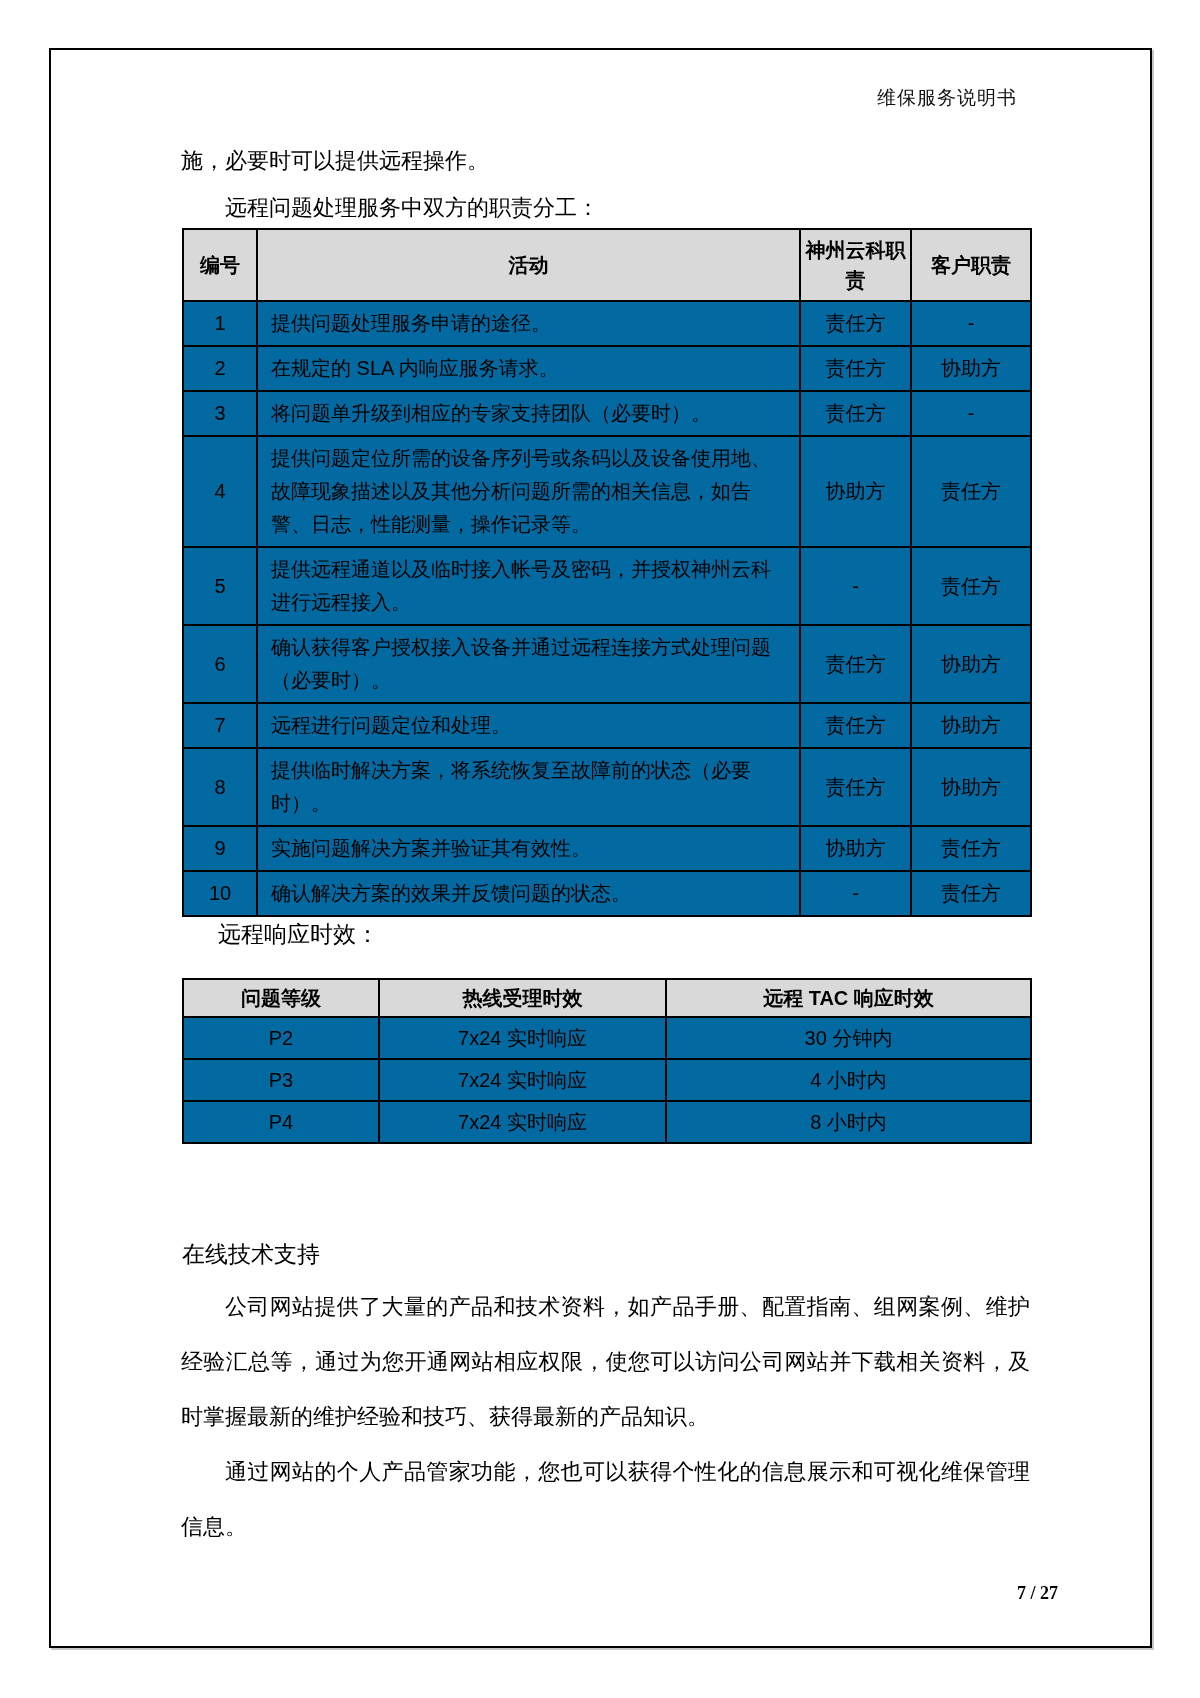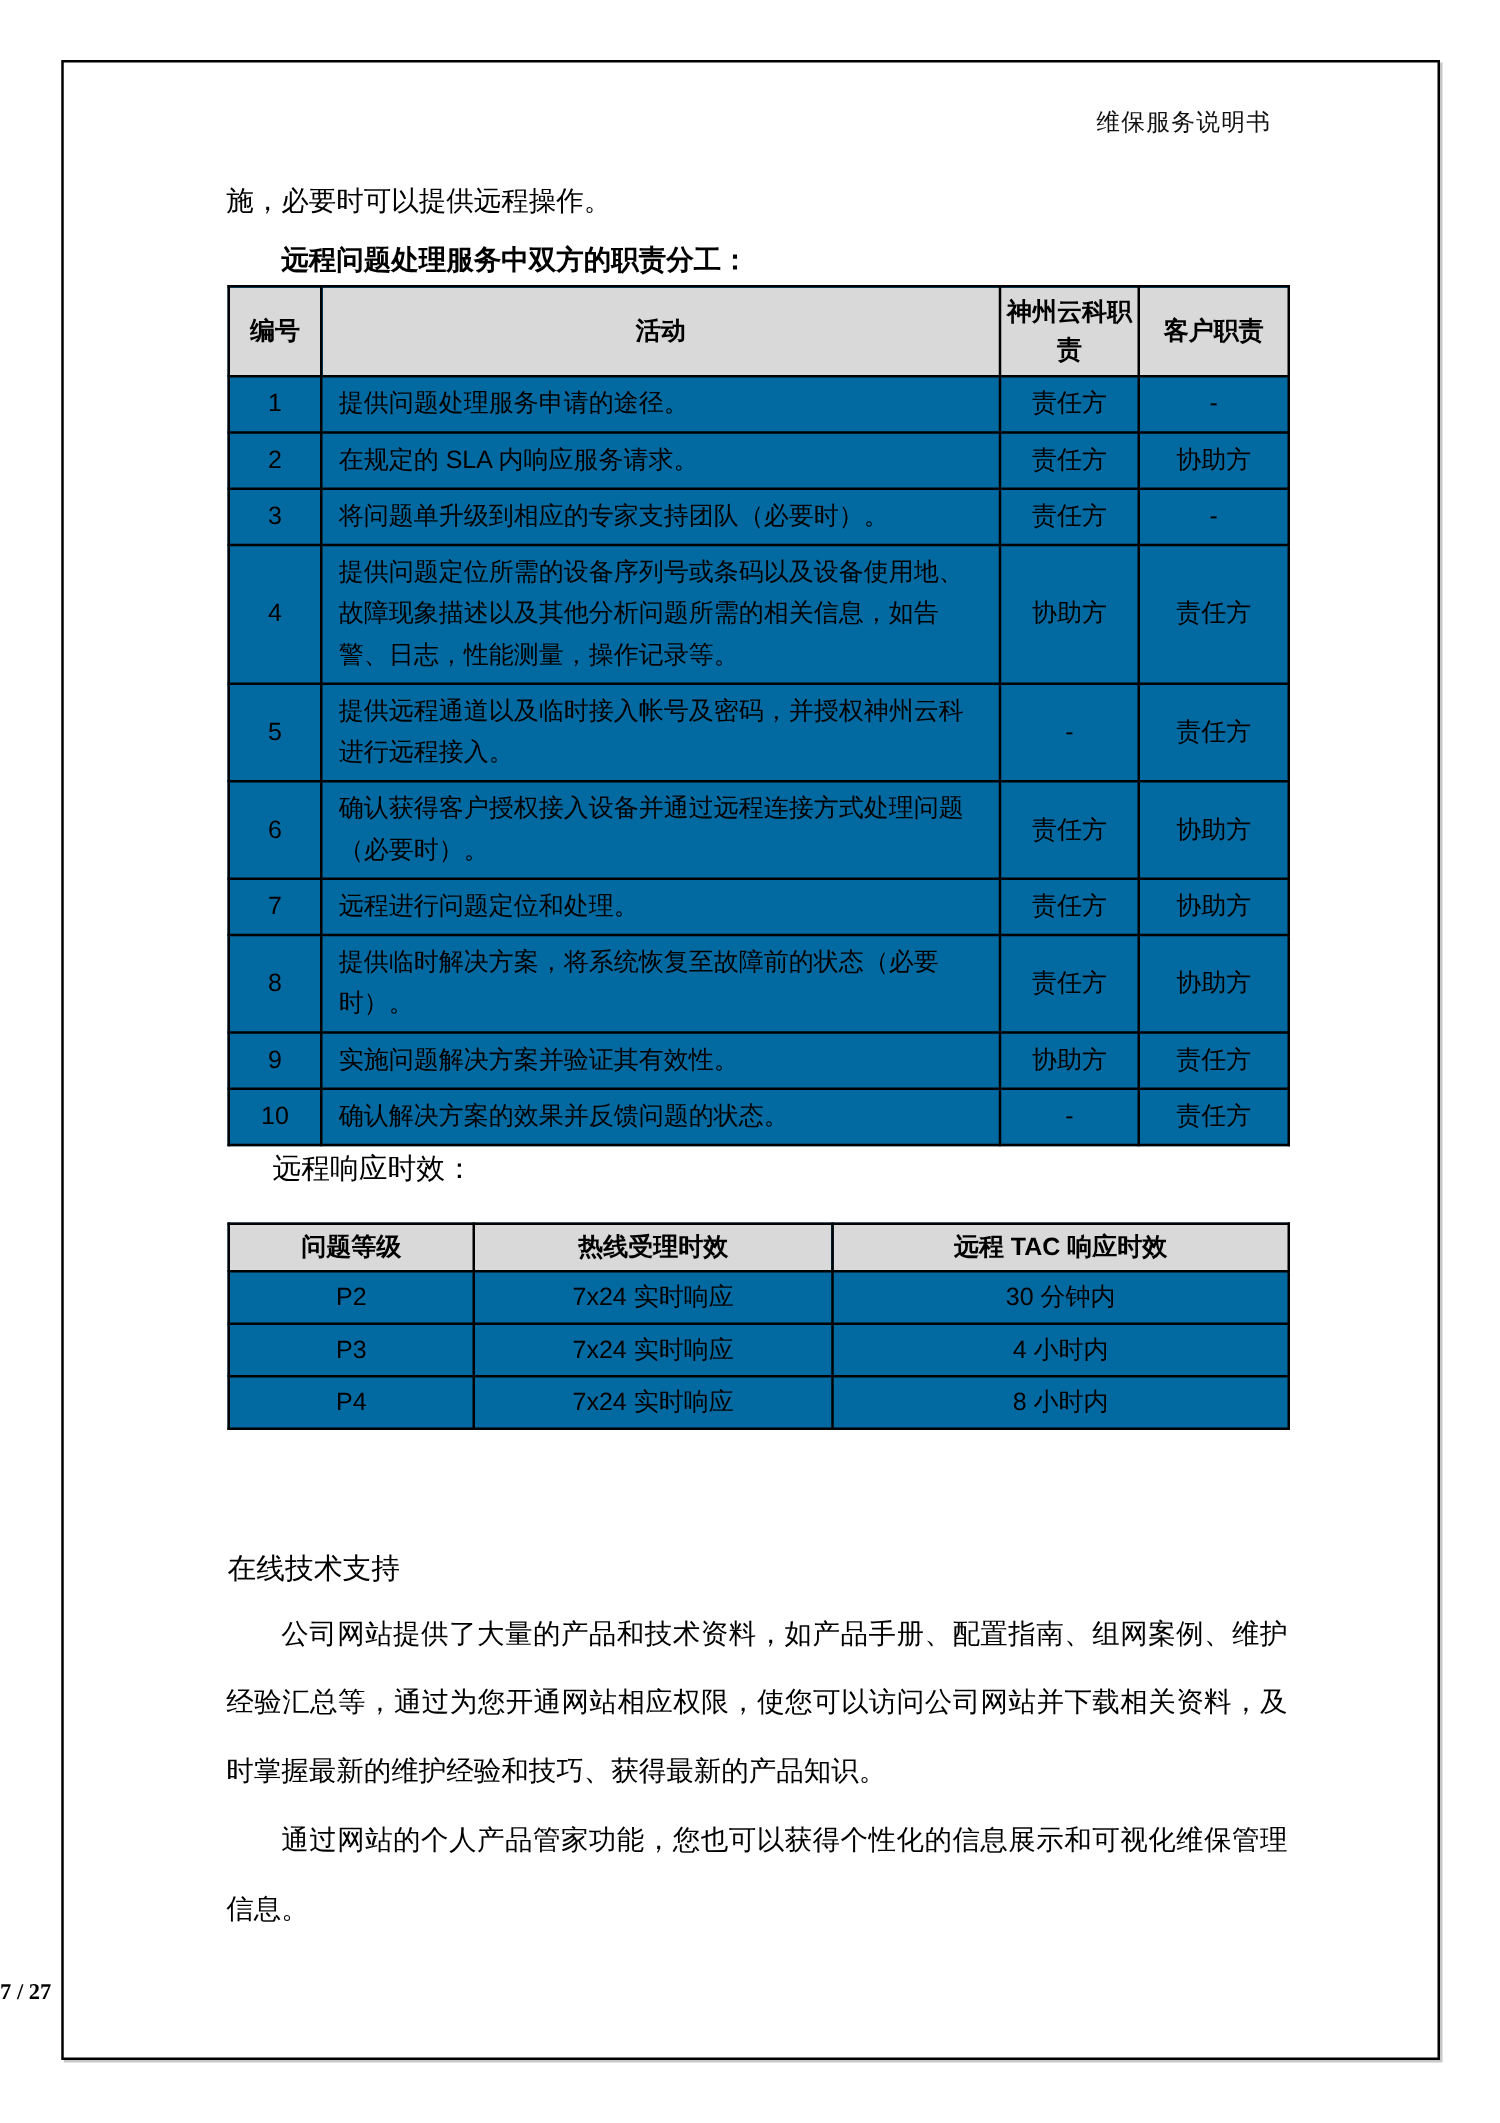--- a/index.html
+++ b/index.html
@@ -21,21 +21,21 @@
     position:absolute;right:183px;top:85px;
     font-family:"Liberation Serif","DejaVu Serif",serif;
     font-size:19px;letter-spacing:1px;color:#111;
   }
   .intro{
     position:absolute;left:181px;top:147px;
     font-size:22px;line-height:28px;
   }
   .caption{
     position:absolute;left:181px;top:194px;
-    font-size:22px;line-height:28px;text-indent:44px;font-weight:bold;
+    font-size:22px;line-height:28px;text-indent:44px;
   }
   table.tbl{
     position:absolute;border-collapse:collapse;table-layout:fixed;
     background:#0369a1;
   }
   #table1{left:182px;top:228px;width:848px;}
   #table2{left:182px;top:978px;width:848px;}
   .tbl th,.tbl td{
     border:2px solid #000;
     font-size:20px;text-align:center;vertical-align:middle;
@@ -54,21 +54,21 @@
   #online-heading{top:1239px;}
   .para{
     position:absolute;left:181px;width:849px;
     font-size:22px;line-height:55px;
     text-align:justify;text-indent:44px;
   }
   #para1{top:1279px;}
   #para2{top:1444px;}
   .page-num{
     position:absolute;left:0;top:1583px;width:1058px;
-    text-align:left;
+    text-align:right;
     font-family:"Liberation Serif","DejaVu Serif",serif;
     font-size:18px;font-weight:bold;
   }
 </style>
 </head>
 <body>
 
 <div class="frame"></div>
 
 <div class="doc-header">维保服务说明书</div>

